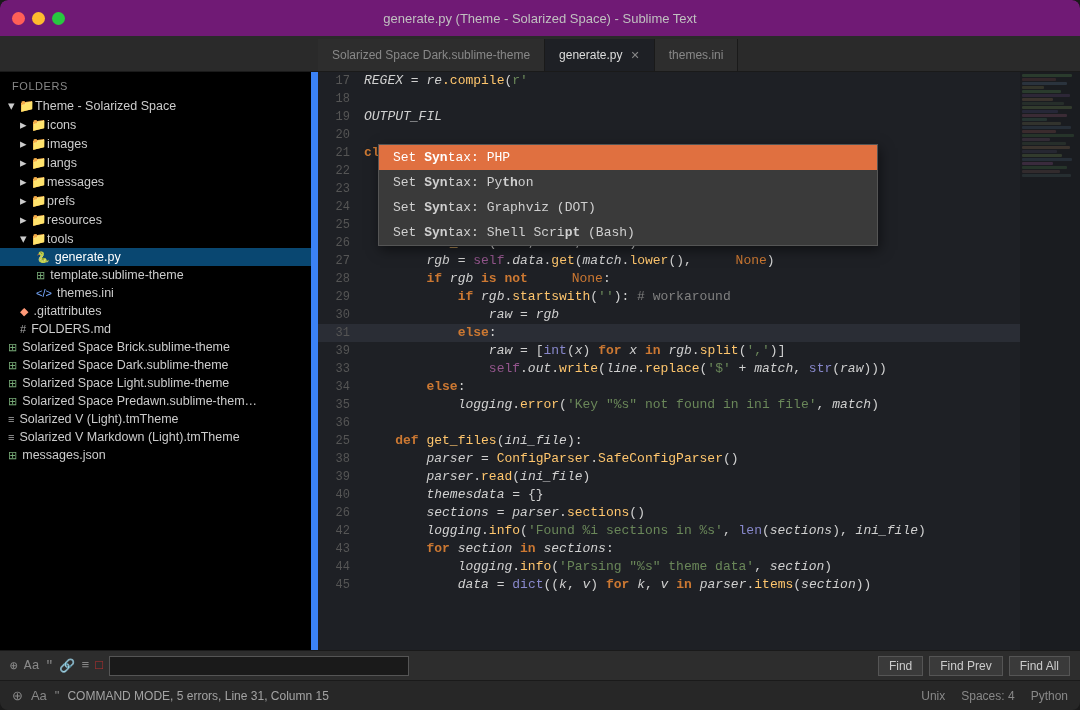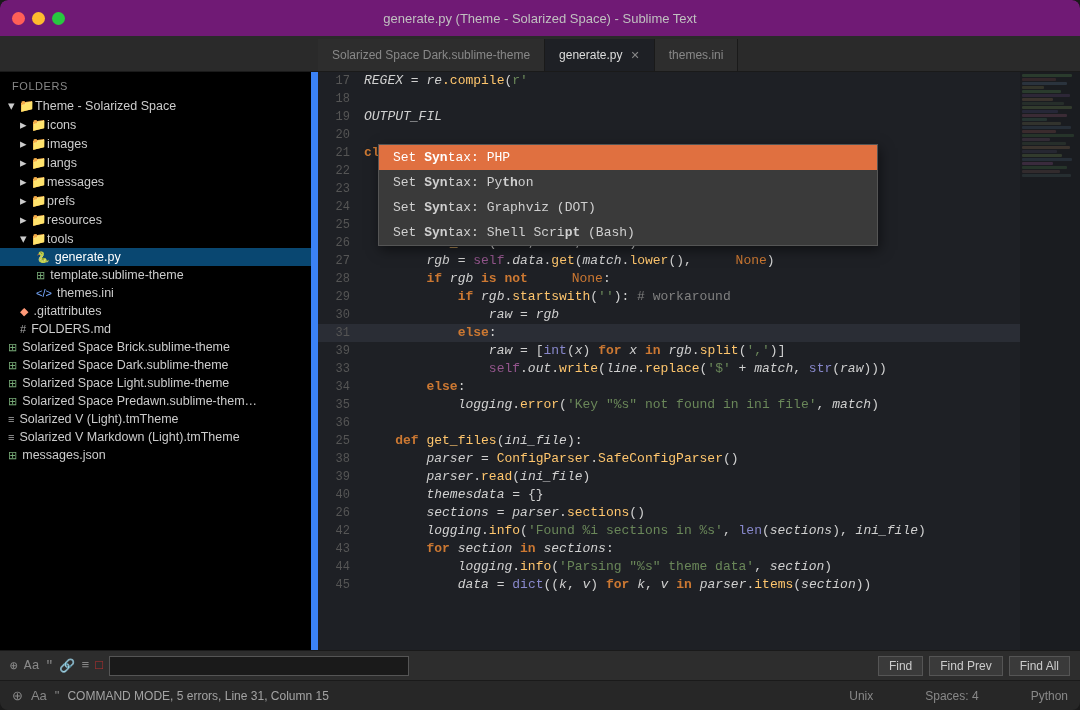--- a/index.html
+++ b/index.html
@@ -254,21 +254,21 @@
     .status-icon { font-size: 13px; color: #888; cursor: pointer; }
     .status-mode {
       color: #a3a3a3;
     }
     .status-right {
       display: flex;
       align-items: center;
       gap: 16px;
       color: #888;
     }
-    .status-right span { cursor: pointer; margin-left: 36px; }
+    .status-right span { cursor: pointer; }
 
     
     .mm-line {
       height: 3px;
       margin-bottom: 1px;
       border-radius: 1px;
     }
 
     ::-webkit-scrollbar { width: 6px; height: 6px; }
     ::-webkit-scrollbar-track { background: #1a1a1a; }

